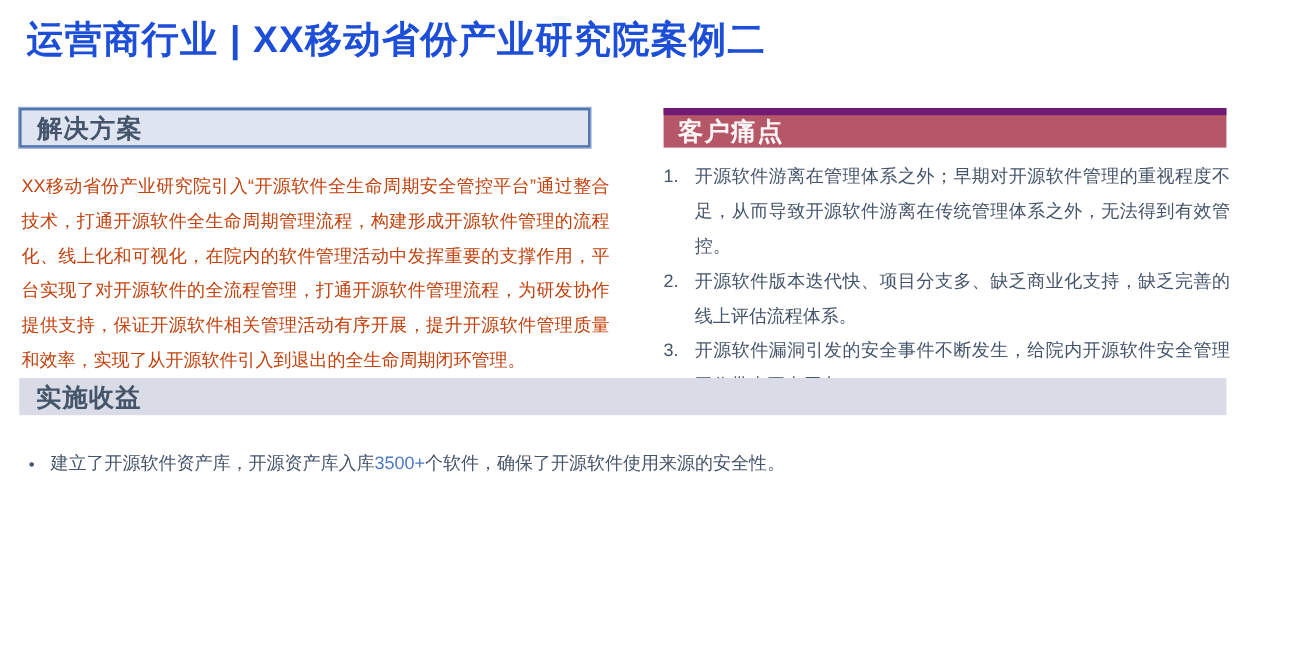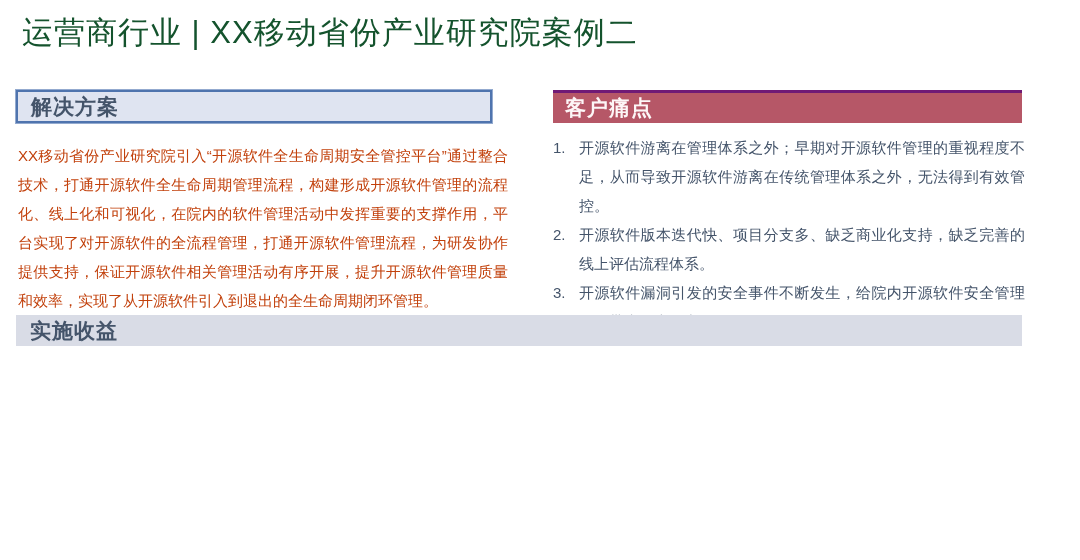--- a/index.html
+++ b/index.html
@@ -9,23 +9,23 @@
     background: #ffffff;
     font-family: "Liberation Sans", "DejaVu Sans", sans-serif;
     color: #44546A;
     overflow: hidden;
   }
 
   .page-title {
     position: absolute;
     left: 22px; top: 12px;
     font-size: 31px;
-    font-weight: 400;
+    font-weight: 700;
     letter-spacing: 1px;
-    color: #14532d;
+    color: #1d4ed8;
     white-space: nowrap;
   }
 
   .section-header-text {
     font-family: "Liberation Serif", "DejaVu Serif", serif;
     font-weight: 700;
     font-size: 21px;
     letter-spacing: 1px;
   }
 
@@ -42,21 +42,21 @@
     padding-left: 13px;
     color: #44546A;
   }
 
   
   .pain-header {
     position: absolute;
     left: 553px; top: 90px;
     width: 469px; height: 33px;
     background: #B65767;
-    border-top: 3px solid #701a75;
+    border-top: 6px solid #701a75;
     display: flex;
     align-items: center;
     padding-left: 12px;
     color: #FDF6F7;
   }
 
   .solution-body {
     position: absolute;
     left: 18px; top: 141px;
     width: 490px;
@@ -141,13 +141,14 @@
     <li>开源软件游离在管理体系之外；早期对开源软件管理的重视程度不足，从而导致开源软件游离在传统管理体系之外，无法得到有效管控。</li>
     <li>开源软件版本迭代快、项目分支多、缺乏商业化支持，缺乏完善的线上评估流程体系。</li>
     <li>开源软件漏洞引发的安全事件不断发生，给院内开源软件安全管理工作带来巨大压力。</li>
   </ol>
 
 <div class="benefits-bar">
   <span class="section-header-text">实施收益</span>
 </div>
 
 <ul class="benefits-list">
+    <li><span>建立了开源软件资产库，开源资产库入库</span><span class="hl-num">3500+</span><span>个软件，确保了开源软件使用来源的安全性。</span></li>
   </ul>
 
 </body></html>

